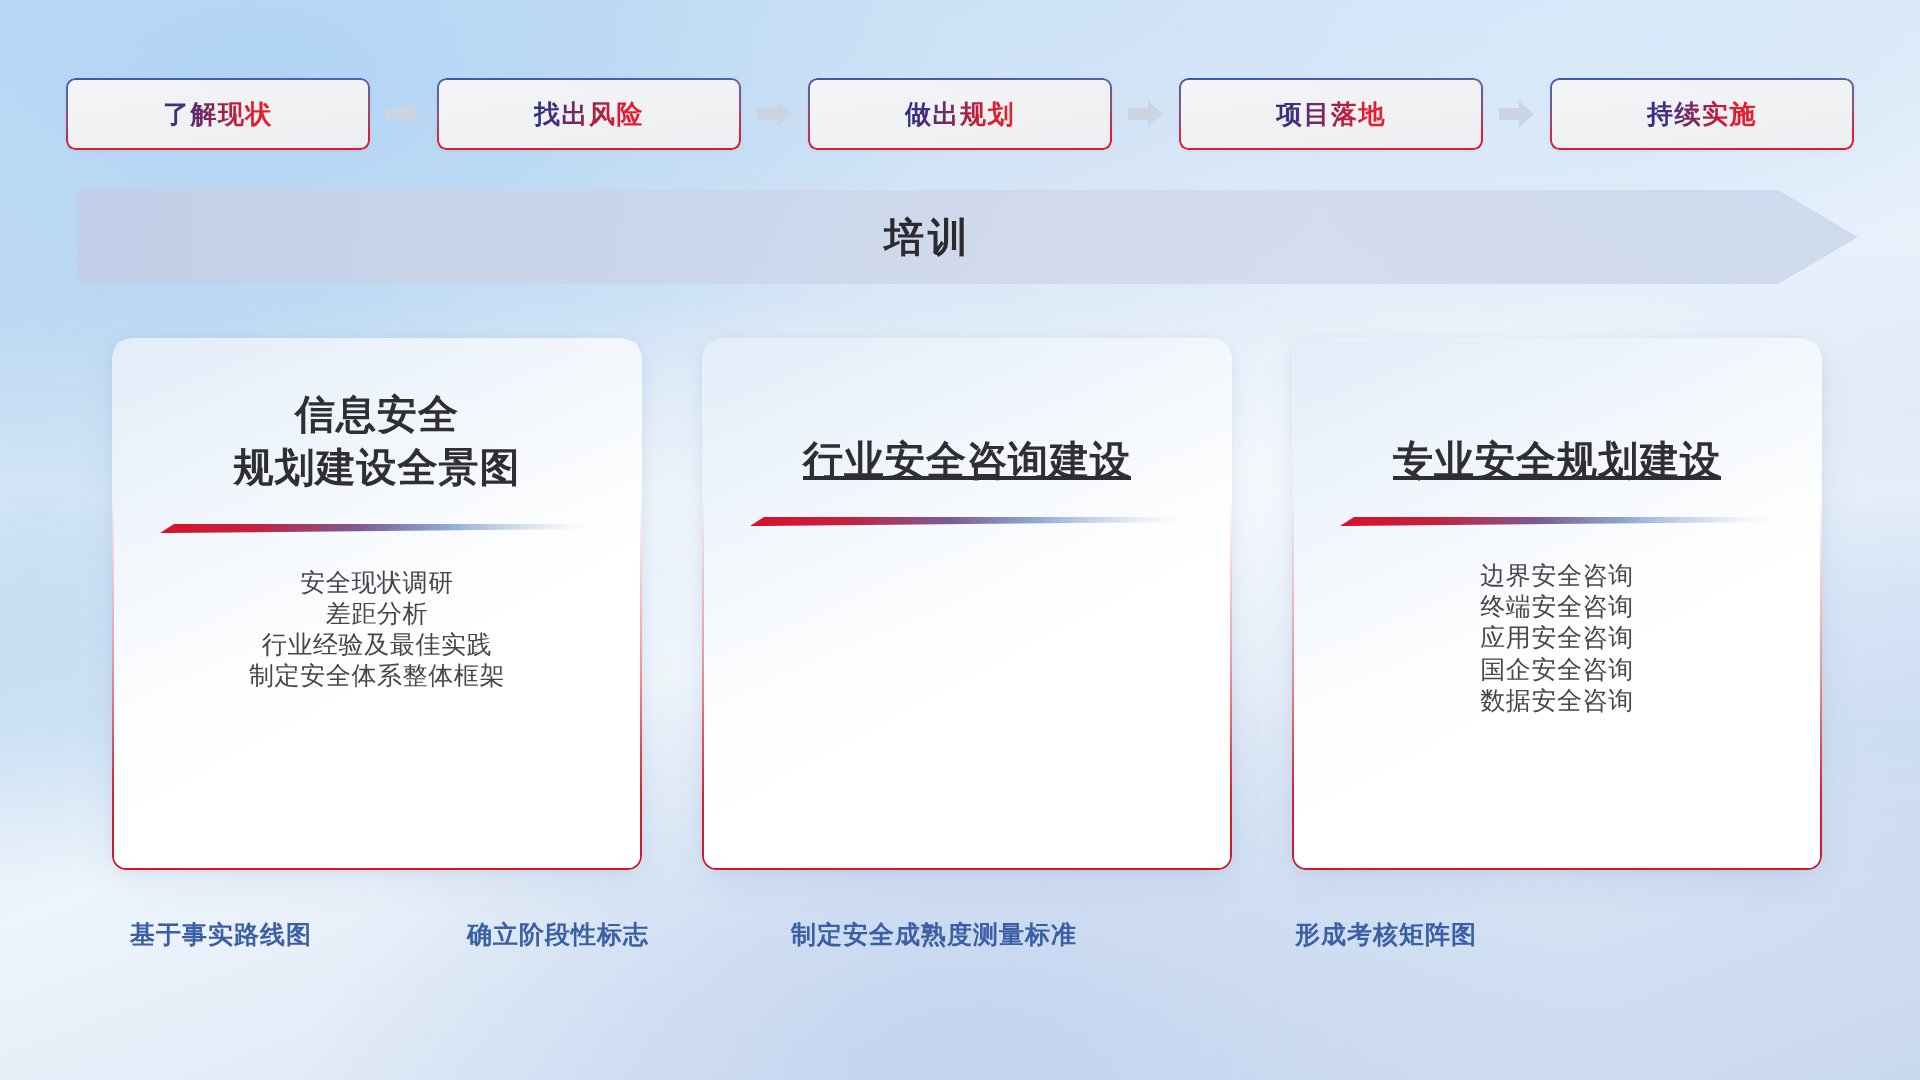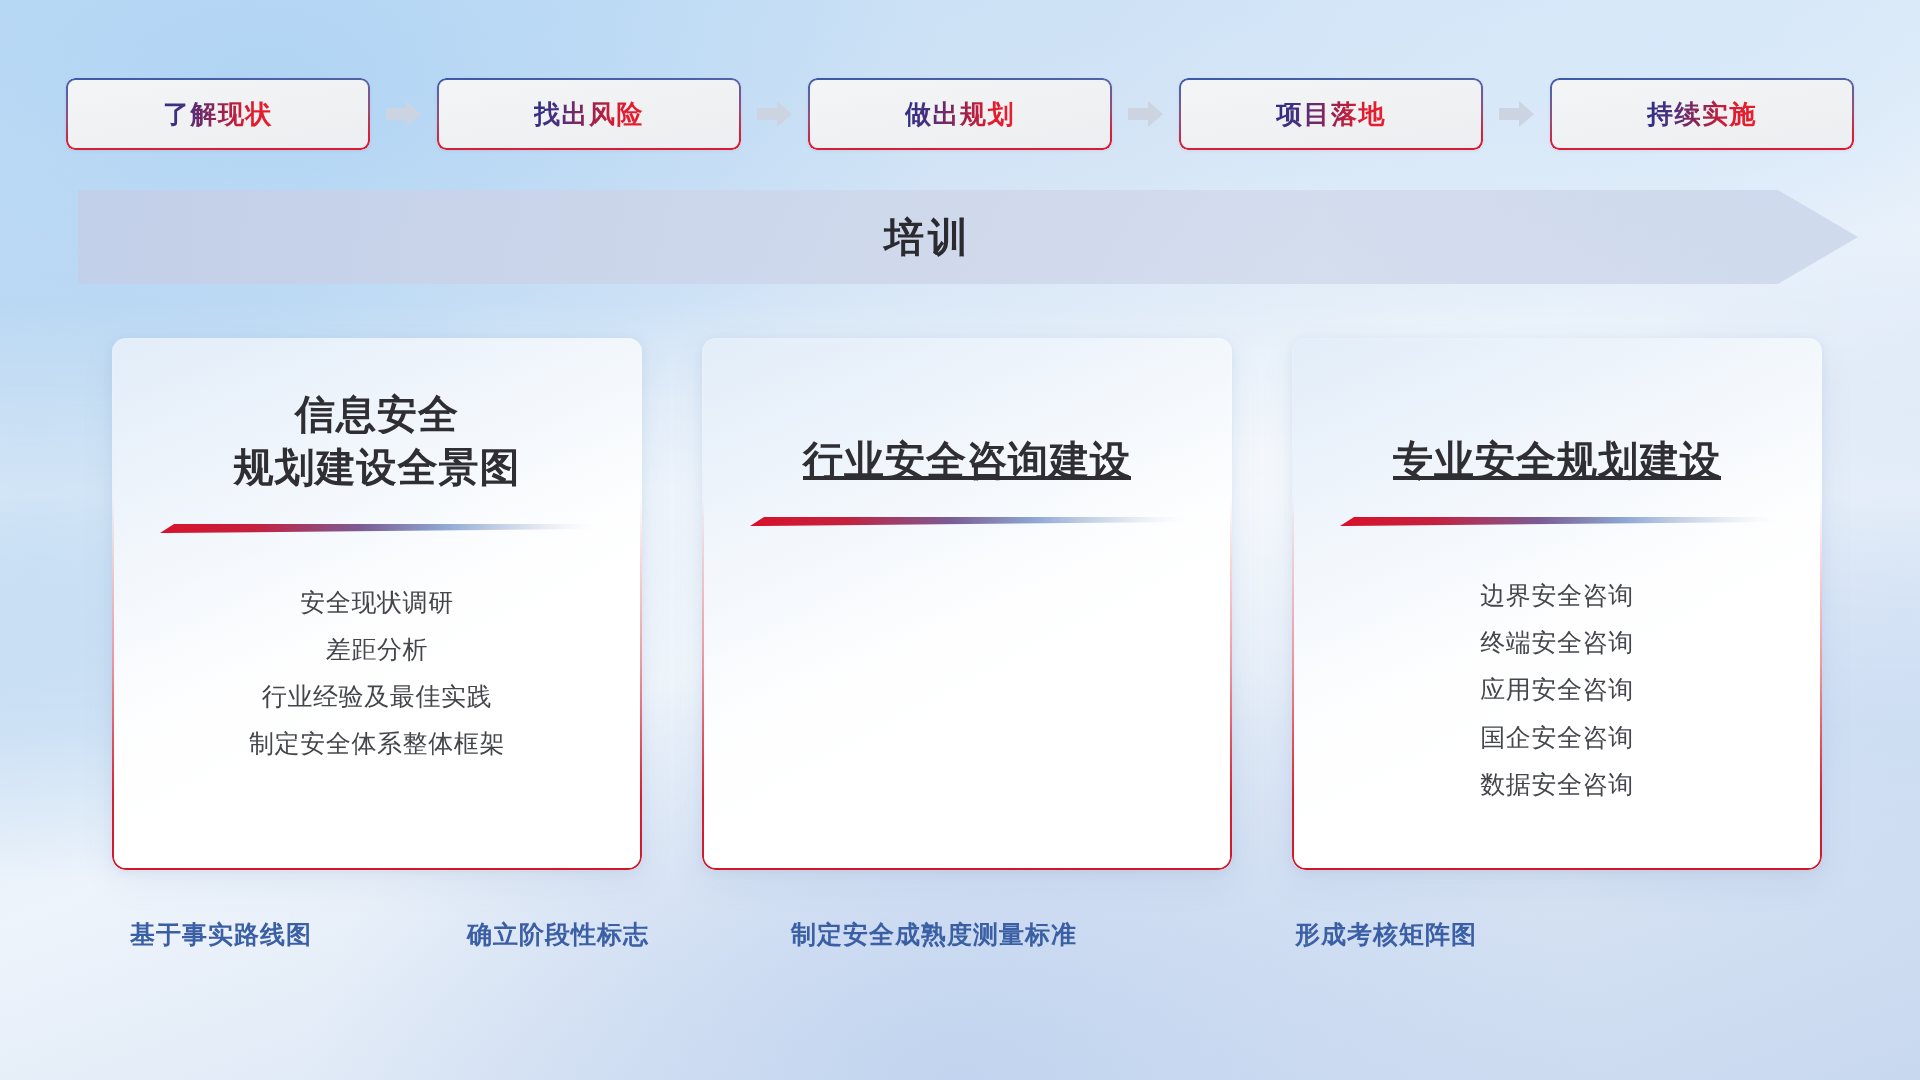--- a/index.html
+++ b/index.html
@@ -130,21 +130,21 @@
     height: 532px;
     display: flex;
     justify-content: space-between;
     z-index: 4;
   }
 
   .card {
     position: relative;
     width: 530px;
     height: 532px;
-    border-radius: 14px;
+    border-radius: 22px;
     background:
       linear-gradient(152deg, #e6eef8 0%, #eef3fa 22%, #fbfcfe 50%, #ffffff 68%, #fcfdfe 100%);
     box-shadow:
       0 2px 10px rgba(80,115,170,0.10),
       0 14px 34px rgba(80,115,170,0.08);
   }
   
   .card::before {
     content: "";
     position: absolute;
@@ -202,26 +202,26 @@
 
   .divider {
     width: 434px;
     height: 11px;
     margin-top: 28px;
     flex: 0 0 auto;
   }
   .divider svg { display: block; width: 100%; height: 100%; }
 
   .card-list {
-    margin-top: 54px;
+    margin-top: 34px;
     width: 100%;
     display: flex;
     flex-direction: column;
     align-items: center;
-    gap: 16px;
+    gap: 0;
   }
   .card-list li {
     list-style: none;
     font-size: 25px;
     color: #45464b;
     letter-spacing: 0.6px;
     line-height: 1.25;
     text-align: center;
   }
 

